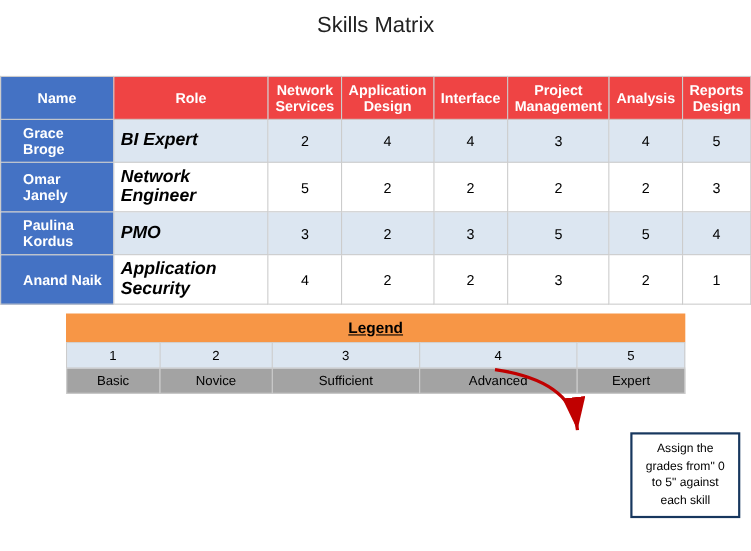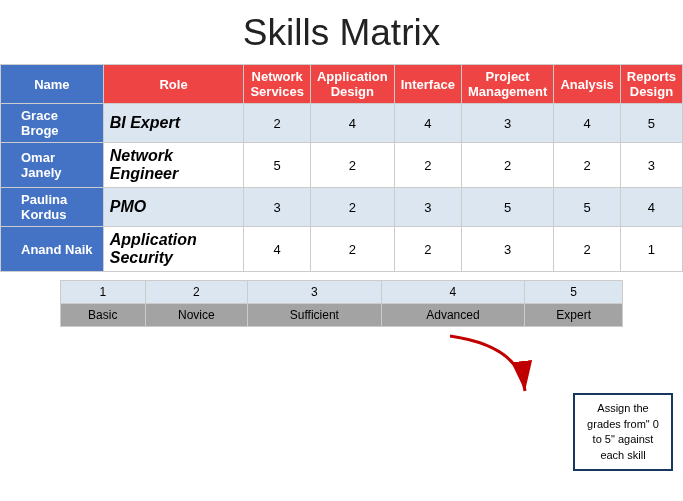--- a/index.html
+++ b/index.html
@@ -7,30 +7,31 @@
       font-family: Arial, sans-serif;
       background: #fff;
       width: 683px;
       min-height: 501px;
       position: relative;
       overflow: hidden;
     }
 
     .page-title {
       text-align: center;
-      font-size: 37px;
+      font-size: 20px;
       font-weight: normal;
       padding: 12px 0 10px;
       color: #222;
     }
 
     .main-table {
       width: 100%;
       border-collapse: collapse;
       font-size: 13px;
+      margin-top: 24px;
     }
 
     .main-table th, .main-table td {
       border: 1px solid #ccc;
       text-align: center;
       padding: 4px 6px;
       vertical-align: middle;
     }
 
     .main-table thead th {
@@ -175,20 +176,21 @@
         <td>2</td>
         <td>2</td>
         <td>3</td>
         <td>2</td>
         <td>1</td>
       </tr>
     </tbody>
 </table>
 
 <div class="legend-section">
+  <div class="legend-title">Legend</div>
   <table class="legend-table">
     <tbody id="legend-body">
         <tr>
           <td>1</td>
           <td>2</td>
           <td>3</td>
           <td>4</td>
           <td>5</td>
         </tr>
         <tr>

